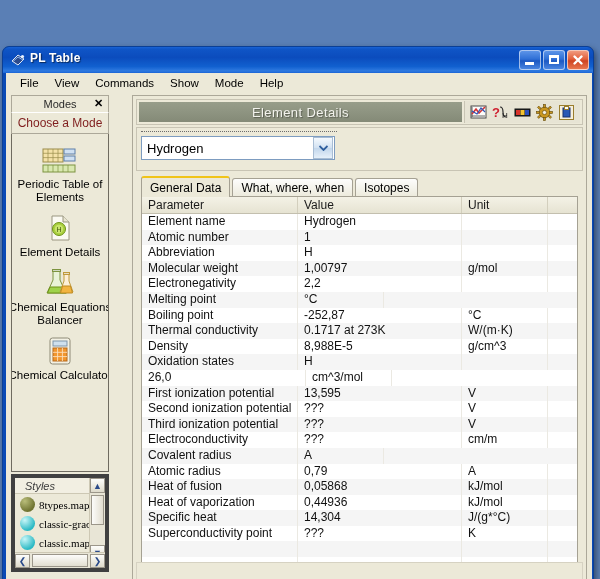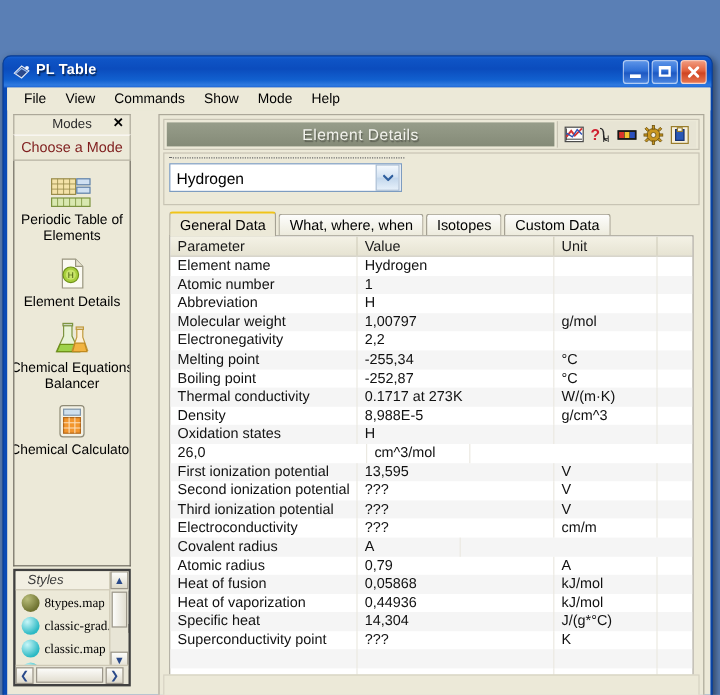--- a/index.html
+++ b/index.html
@@ -98,21 +98,21 @@
   .mode-entry .ico{height:34px;display:flex;align-items:flex-end;justify-content:center;}
   .mode-entry .lbl{
     font-size:11.5px;color:#000;text-align:center;line-height:13px;margin-top:2px;
     width:108px;
   }
 
   
   .styles-box{
     margin-top:2px;height:98px;
     background:#ece9d8;
-    border:2px solid #404040;
+    border:4px solid #404040;
     box-sizing:border-box;
     position:relative;
     overflow:hidden;
   }
   .styles-head{
     height:16px;background:#f2efe2;
     border-bottom:1px solid #cdc8b4;
     font-size:11px;font-style:italic;color:#3b3b3b;
     padding-left:10px;line-height:16px;box-sizing:border-box;
     width:100px;
@@ -468,23 +468,20 @@
           <div class="tabstrip">
             <div class="tab active">
               <span>General Data</span>
             </div>
             <div class="tab">
               <span>What, where, when</span>
             </div>
             <div class="tab">
               <span>Isotopes</span>
             </div>
-            <div class="tab">
-              <span>Custom Data</span>
-            </div>
           </div>
 
           <div class="gridbox">
             <div class="grid-header">
               <div class="gh c1">Parameter</div>
               <div class="gh c2">Value</div>
               <div class="gh c3">Unit</div>
               <div class="gh c4"></div>
             </div>
             <div class="grid-body" id="grid-body">
@@ -513,21 +510,20 @@
                   <div class="cell c4"></div>
                 </div>
                 <div class="row">
                   <div class="cell c1">Electronegativity</div>
                   <div class="cell c2">2,2</div>
                   <div class="cell c3"></div>
                   <div class="cell c4"></div>
                 </div>
                 <div class="row alt">
                   <div class="cell c1">Melting point</div>
-                  <div class="cell c2">-255,34</div>
                   <div class="cell c3">°C</div>
                   <div class="cell c4"></div>
                 </div>
                 <div class="row">
                   <div class="cell c1">Boiling point</div>
                   <div class="cell c2">-252,87</div>
                   <div class="cell c3">°C</div>
                   <div class="cell c4"></div>
                 </div>
                 <div class="row alt">

